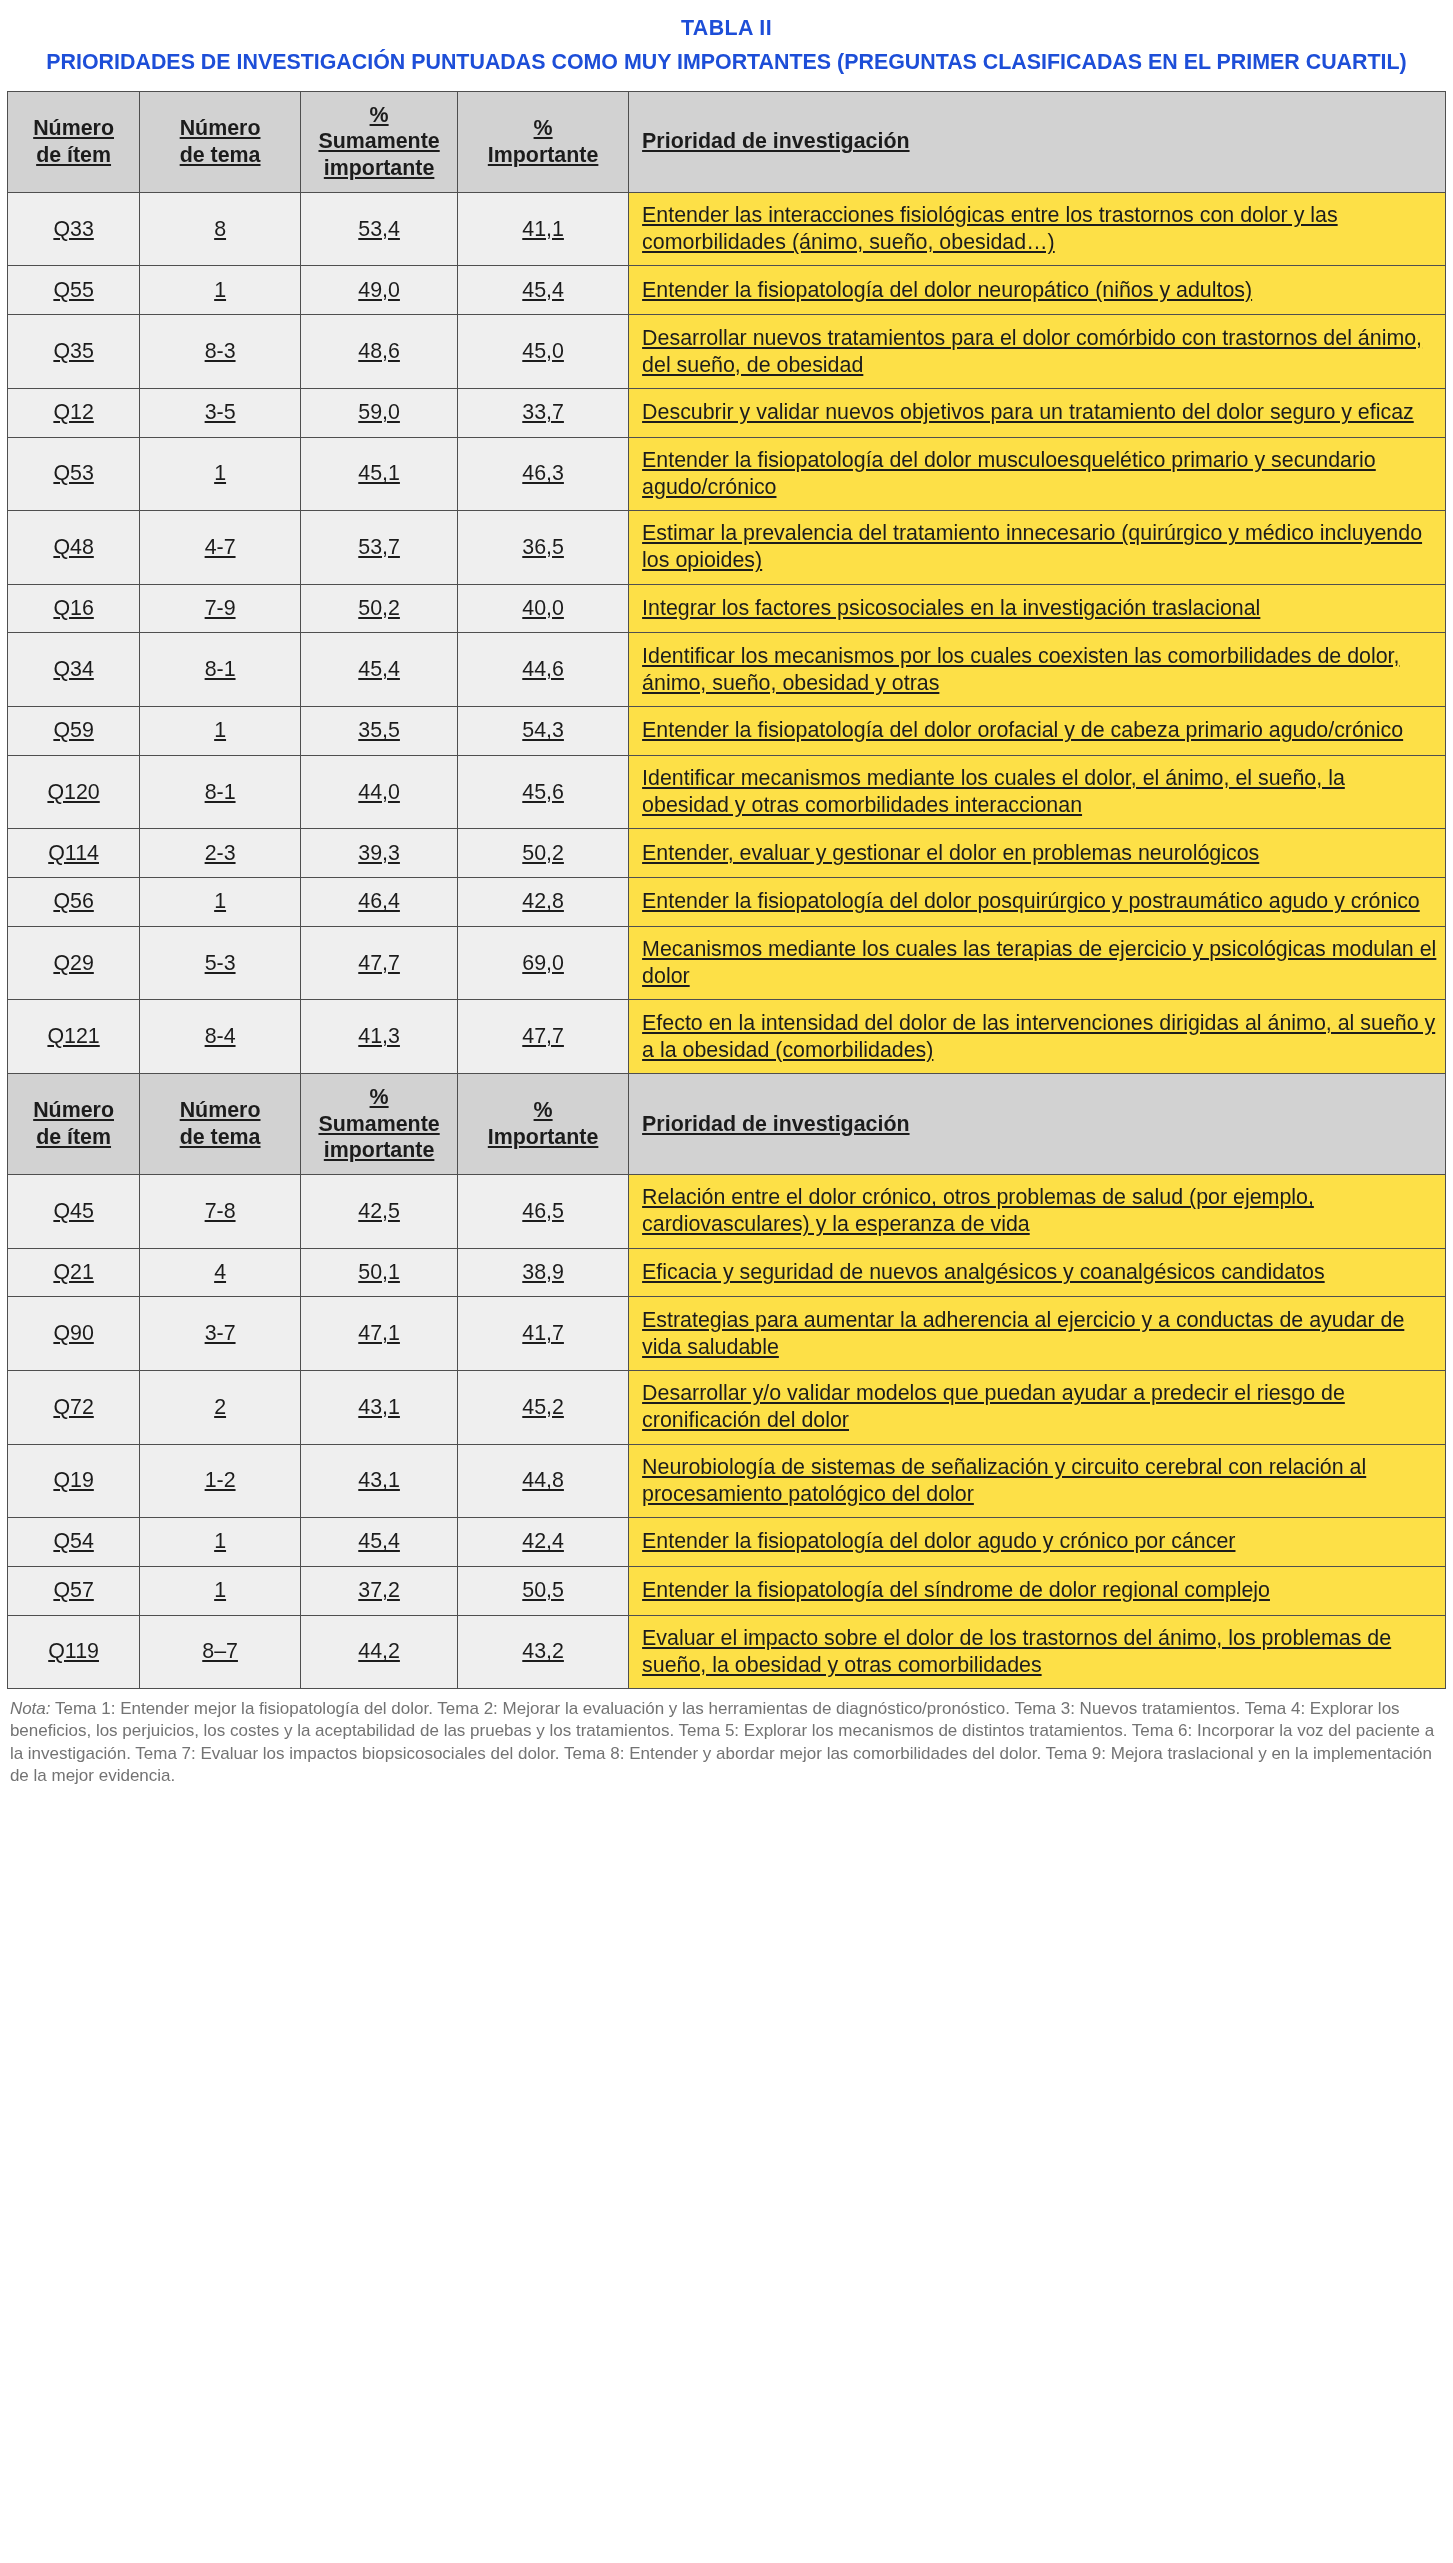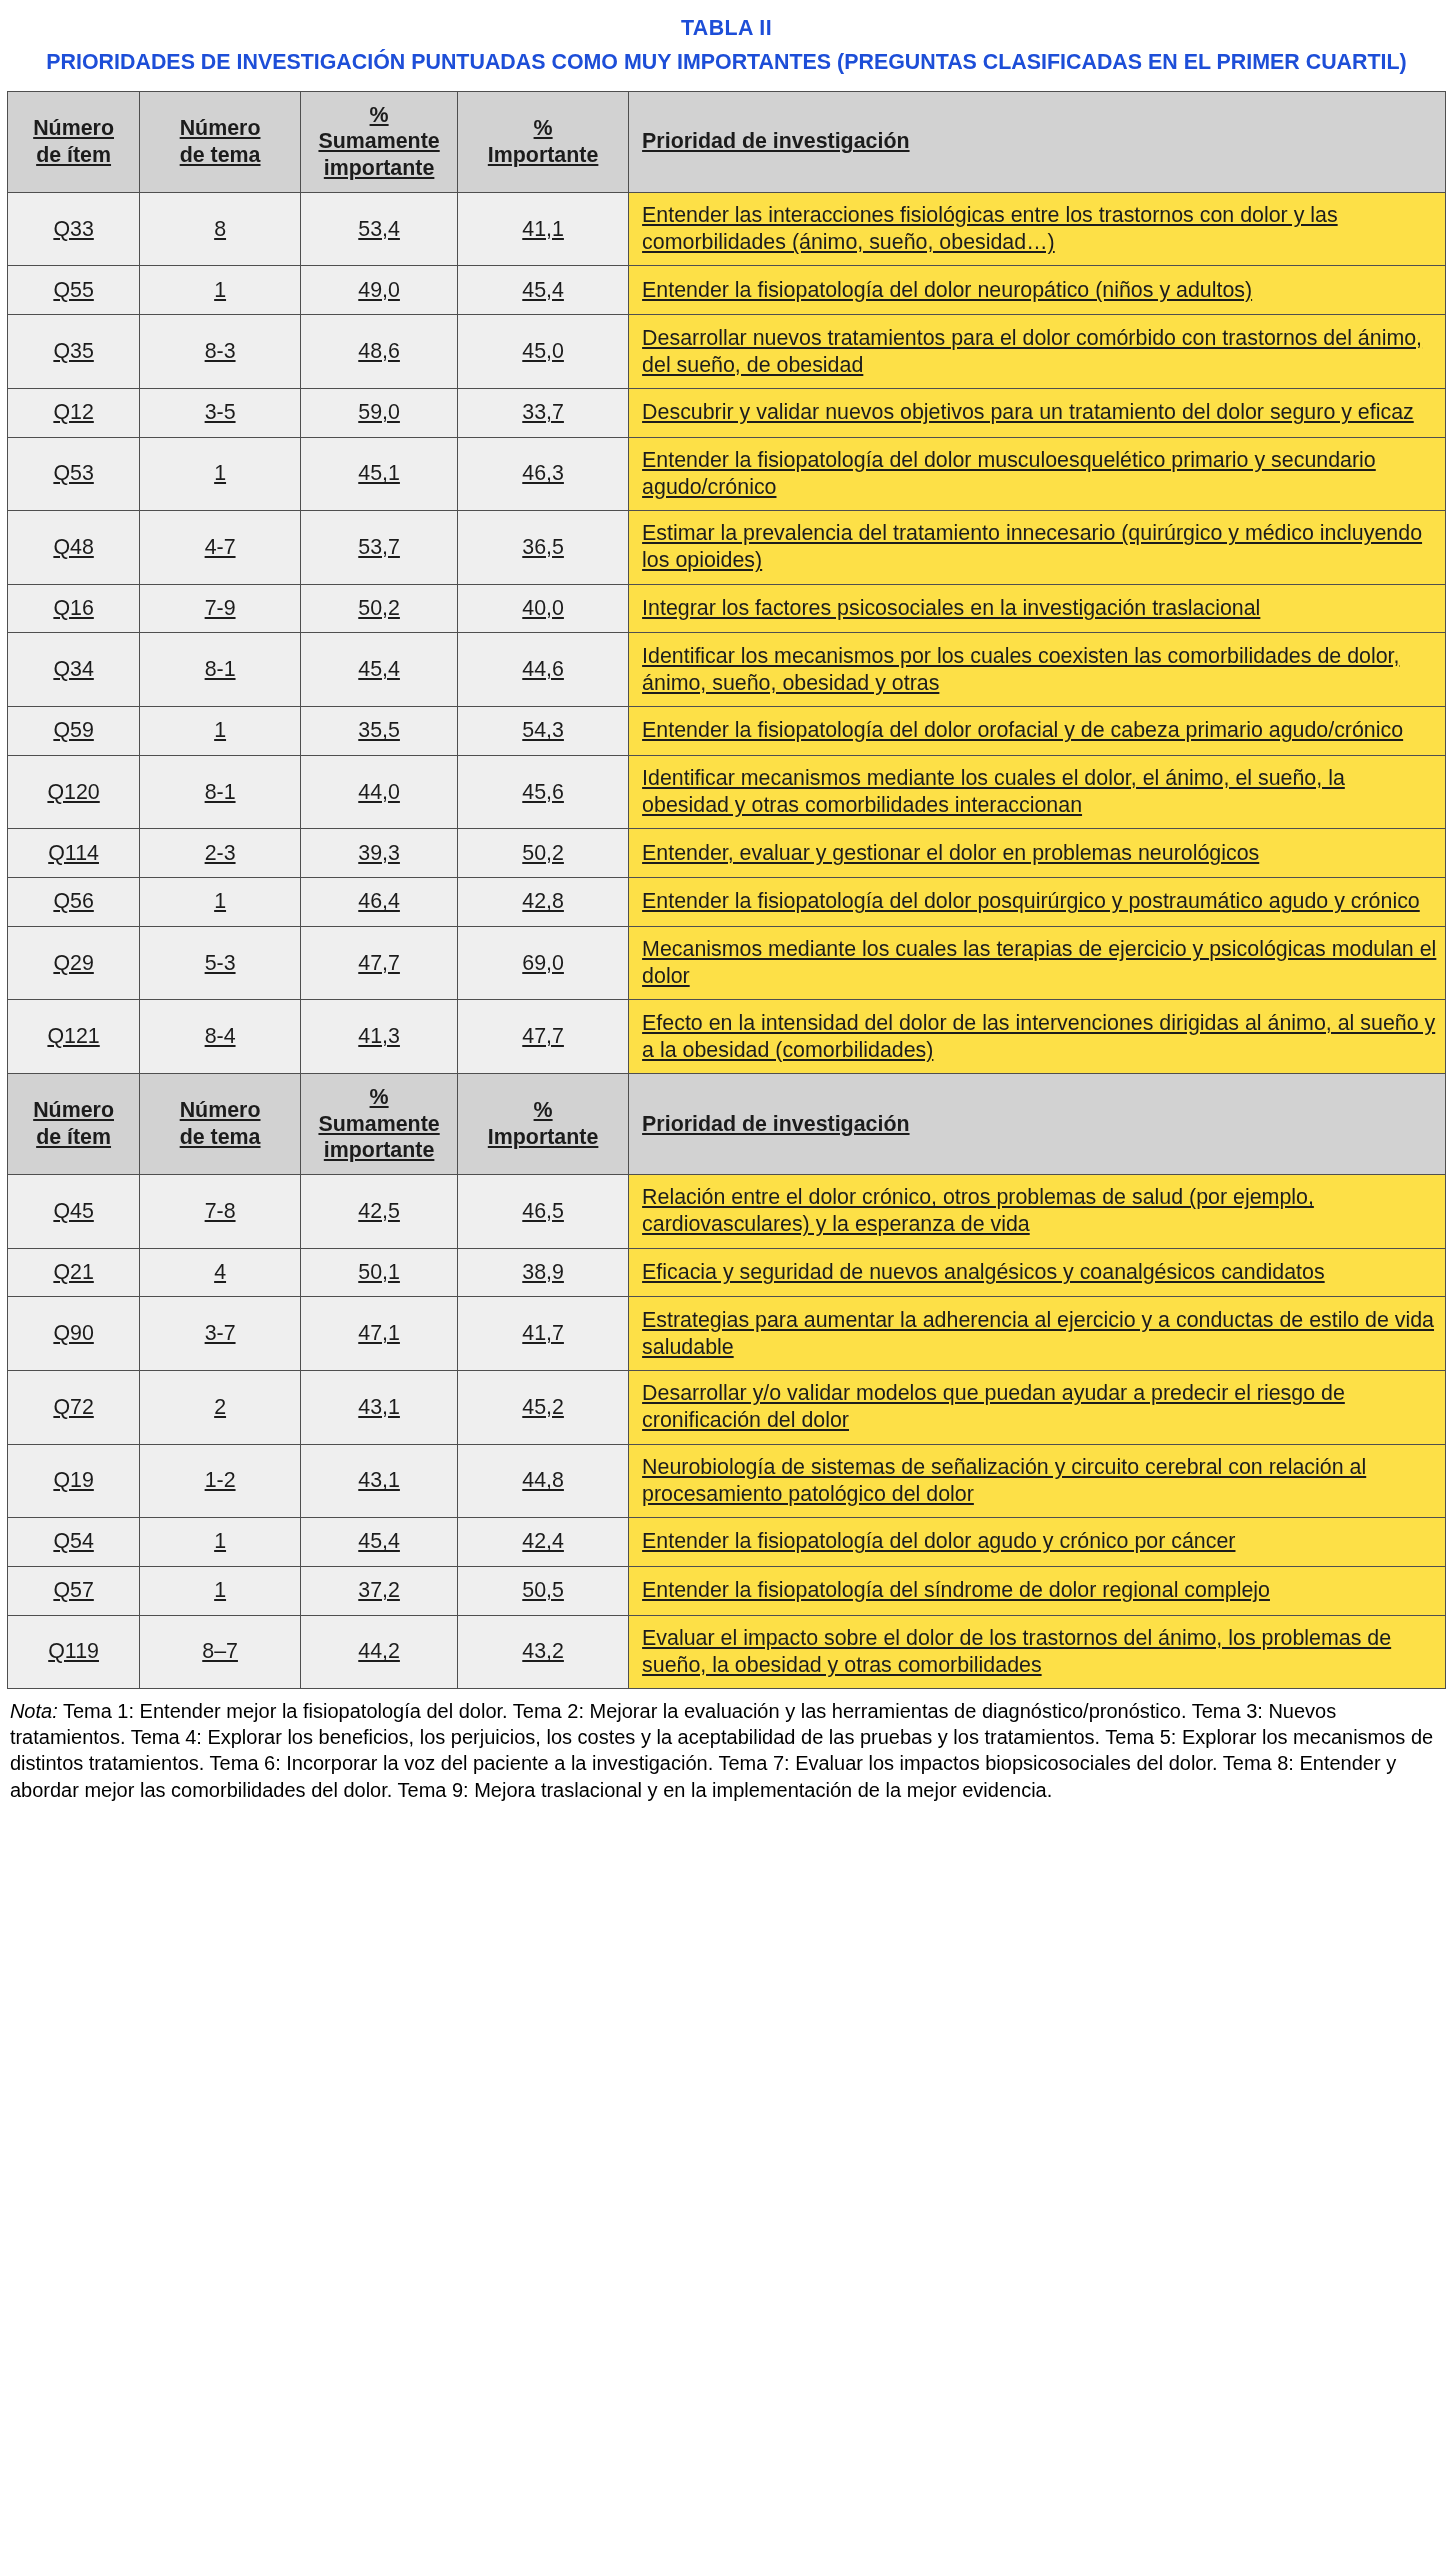--- a/index.html
+++ b/index.html
@@ -64,24 +64,24 @@
   }
   td.desc {
     background: #fde047;
     text-align: left;
     vertical-align: middle;
     padding: 9.3px 8.5px 9.3px 13px;
     line-height: 1.26;
   }
 
   .note {
-    font-size: 20px;
+    font-size: 17px;
     line-height: 1.32;
     margin: 8.5px 2.8px 0 2.8px;
-    color: #000000;
+    color: #737373;
   }
   .note-prefix { font-style: italic; }
 </style>
 </head>
 <body>
 
 <div class="page">
 
   <div class="title-block">
     <div class="table-label">TABLA II</div>
@@ -231,21 +231,21 @@
           <td class="num">4</td>
           <td class="num">50,1</td>
           <td class="num">38,9</td>
           <td class="desc">Eficacia y seguridad de nuevos analgésicos y coanalgésicos candidatos</td>
         </tr>
         <tr>
           <td class="num">Q90</td>
           <td class="num">3-7</td>
           <td class="num">47,1</td>
           <td class="num">41,7</td>
-          <td class="desc">Estrategias para aumentar la adherencia al ejercicio y a conductas de estilo de vida saludable</td>
+          <td class="desc">Estrategias para aumentar la adherencia al ejercicio y a conductas de ayudar de vida saludable</td>
         </tr>
         <tr>
           <td class="num">Q72</td>
           <td class="num">2</td>
           <td class="num">43,1</td>
           <td class="num">45,2</td>
           <td class="desc">Desarrollar y/o validar modelos que puedan ayudar a predecir el riesgo de cronificación del dolor</td>
         </tr>
         <tr>
           <td class="num">Q19</td>

